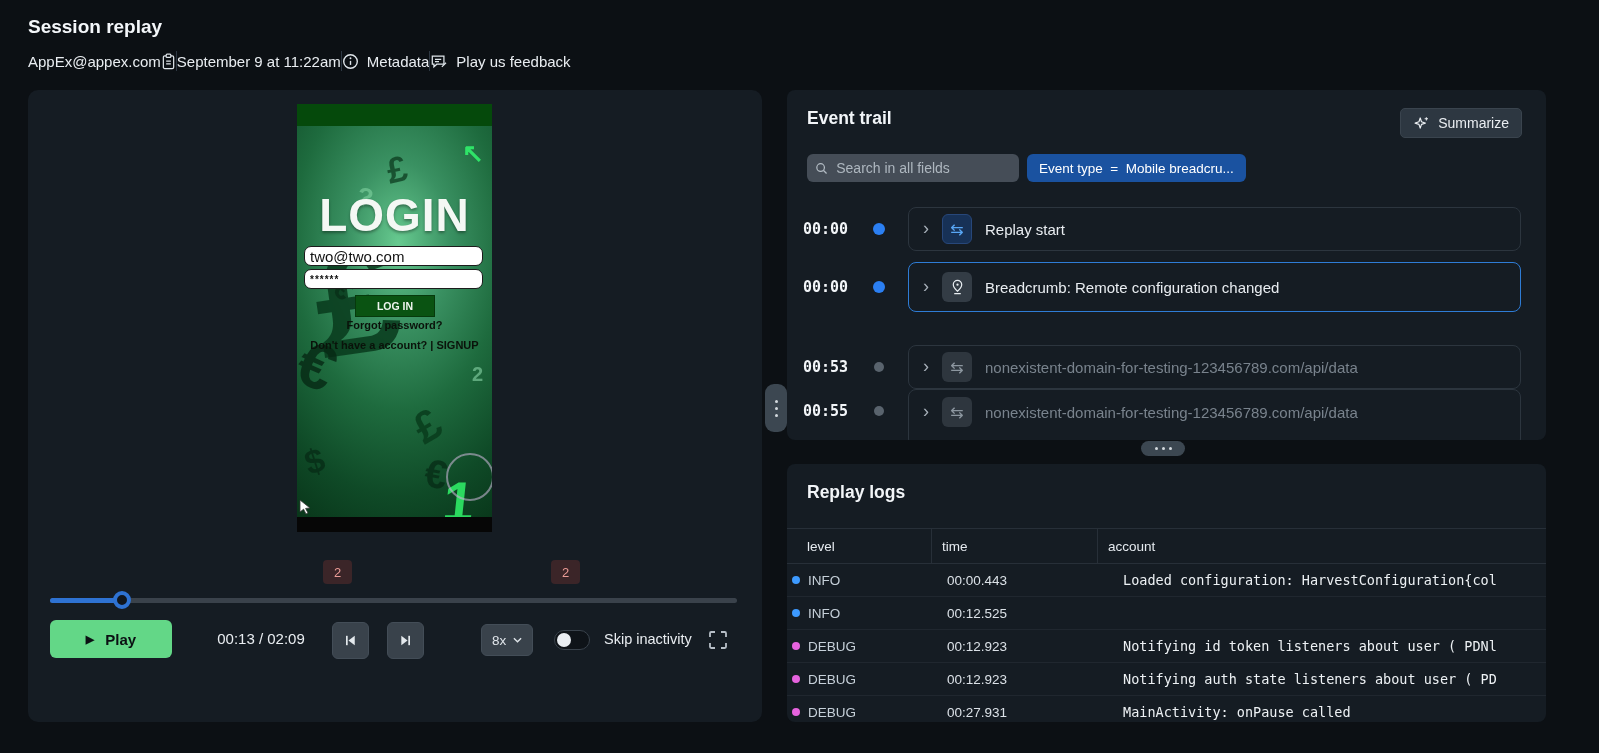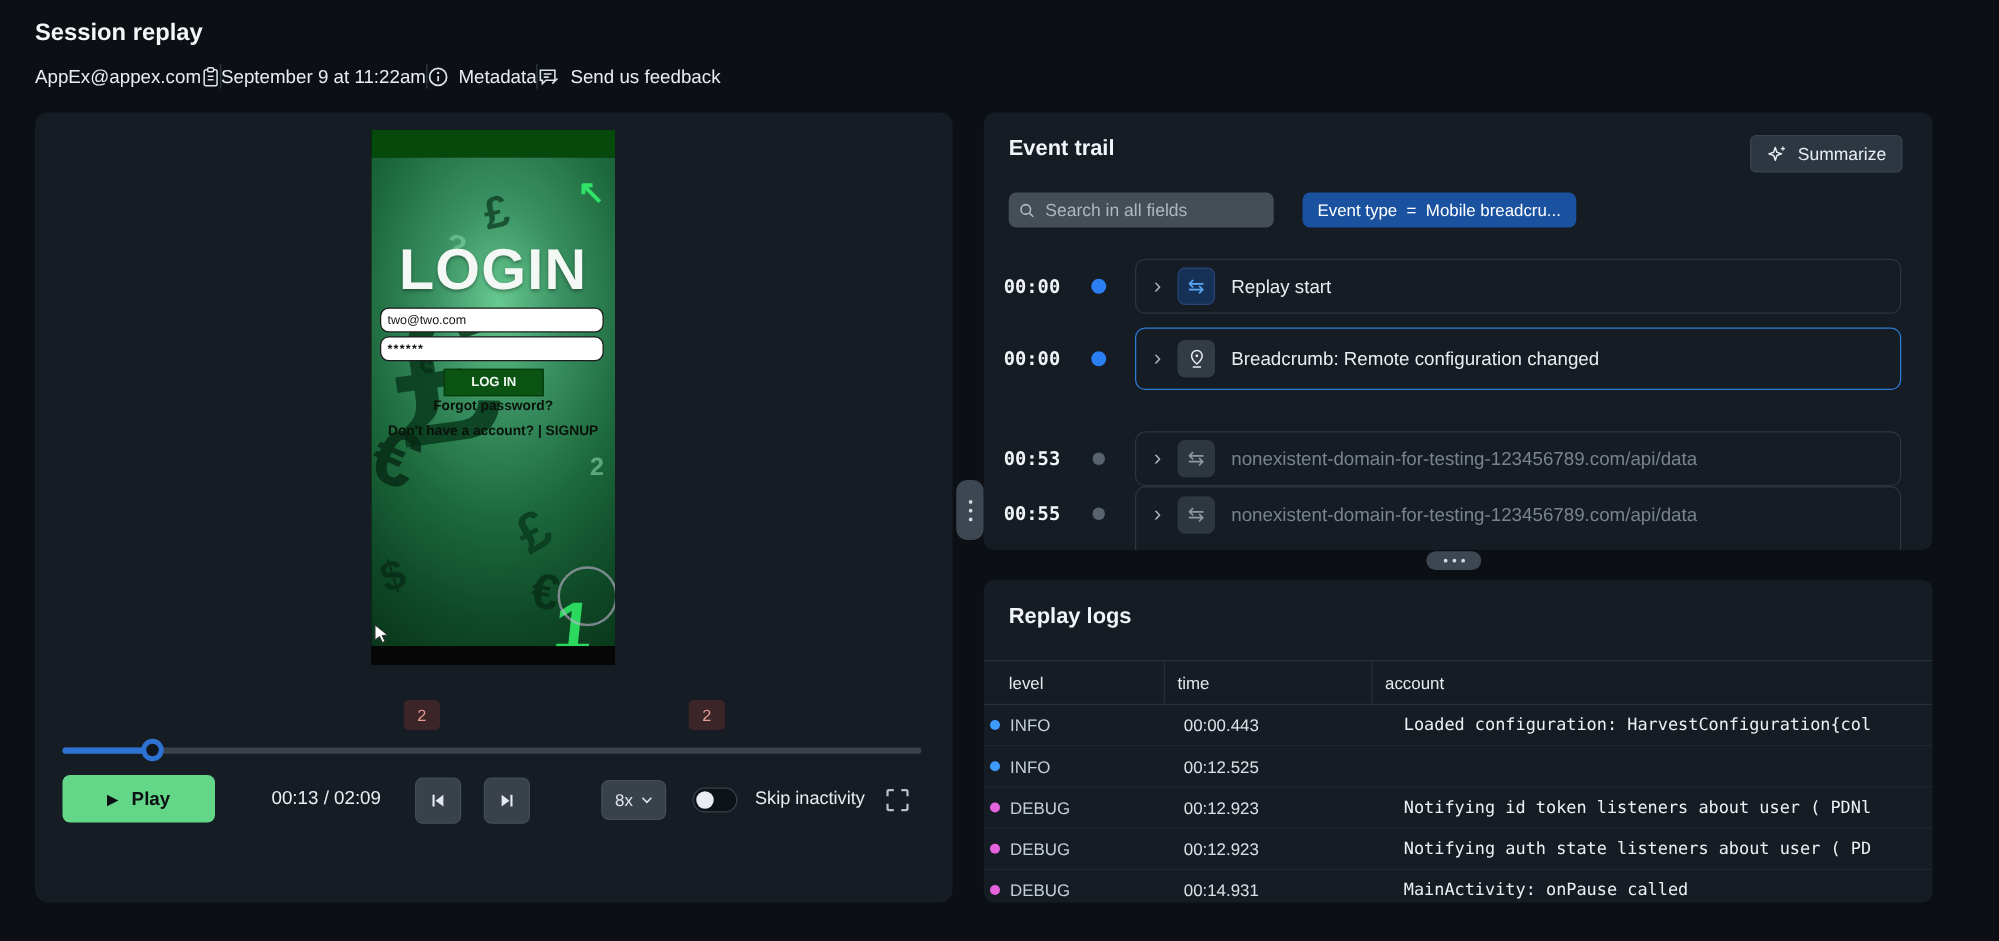--- a/index.html
+++ b/index.html
@@ -30,21 +30,21 @@
   .tg5{left:60px;top:58px;font-size:26px;color:rgba(150,230,180,.45);transform:rotate(15deg);}
   .tg6{left:8px;top:318px;font-size:34px;color:rgba(6,40,20,.7);transform:rotate(-18deg);}
   .tg7{left:175px;top:238px;font-size:20px;color:rgba(160,235,190,.5);}
   .tg8{left:38px;top:148px;font-size:30px;color:rgba(6,40,20,.6);transform:rotate(40deg);}
   .tg9{left:90px;top:26px;font-size:36px;color:rgba(8,52,26,.7);transform:rotate(-12deg);}
   .tg10{left:150px;top:118px;font-size:22px;color:rgba(150,230,180,.4);}
   .tg11{left:128px;top:328px;font-size:40px;color:rgba(6,40,20,.7);transform:rotate(10deg);}
 
   .login-title{position:absolute;left:0;right:0;top:62px;text-align:center;font-size:46px;font-weight:700;color:#f4f8f4;letter-spacing:1px;text-shadow:0 2px 3px rgba(0,0,0,.35);}
   .ph-input{position:absolute;left:7px;width:179px;height:20px;background:#fff;border:1px solid #1c1c1c;border-radius:7px;
-            font-size:10px;color:#111;line-height:20px;padding-left:5px;box-sizing:border-box;}
+            font-size:15px;color:#111;line-height:20px;padding-left:5px;box-sizing:border-box;}
   .ph-email{top:120px;}
   .ph-pass{top:143px;font-weight:700;letter-spacing:1px;font-size:10px;}
   .ph-loginbtn{position:absolute;left:58px;top:169px;width:78px;height:20px;background:#0a5312;border:1px solid #063a0c;color:#eef5ee;
                font-size:10.5px;font-weight:700;display:flex;align-items:center;justify-content:center;}
   .ph-forgot{position:absolute;left:0;right:0;top:193px;text-align:center;font-size:11px;font-weight:700;color:#0a120a;}
   .ph-signup{position:absolute;left:0;right:0;top:213px;text-align:center;font-size:11px;font-weight:700;color:#0a120a;}
   .click-circle{position:absolute;left:149px;top:327px;width:44px;height:44px;border:2px solid rgba(195,178,208,.6);border-radius:50%;}
   .ph-cursor{position:absolute;left:2px;bottom:2px;}
 
   
@@ -154,21 +154,21 @@
       </svg>
       <span>Metadata</span>
     </button>
     <span class="divider"></span>
     <button class="meta-item">
       <svg width="18" height="17" viewBox="0 0 20 19" fill="none" stroke="#dfe5ea" stroke-width="1.4">
         <path d="M2.5 3.5 h13 v9 h-8 l-3.2 3 v-3 h-1.8 z"></path>
         <path d="M5.5 7 h7 M5.5 9.7 h4.5"></path>
         <path d="M13.2 15.5 l4.6-4.6"></path>
       </svg>
-      <span>Send us feedback</span>
+      <span>Play us feedback</span>
     </button>
   </div>
 
   <section class="left-panel">
 
     <div class="phone">
       <div class="statusbar"></div>
       <div class="texture">
         <span class="tg tg0">£</span>
         <span class="tg tg1">↖</span>
@@ -267,21 +267,21 @@
       <span>Summarize</span>
     </button>
 
     <div class="search-wrap">
       <svg width="15" height="15" viewBox="0 0 16 16" fill="none" stroke="#b3bcc4" stroke-width="1.5">
         <circle cx="6.8" cy="6.8" r="4.6"></circle>
         <path d="M10.4 10.4 L14 14"></path>
       </svg>
       <input type="text" placeholder="Search in all fields" style="">
     </div>
-    <div class="chip" style="background: rgb(26, 82, 160); margin-left: 15px;">Event type  =  Mobile breadcru...</div>
+    <div class="chip" style="background: rgb(26, 82, 160);">Event type  =  Mobile breadcru...</div>
 
     <div class="ev-row r1">
       <span class="ev-time">00:00</span>
       <span class="ev-dot" style="background: rgb(43, 127, 242);"></span>
       <div class="ev-card">
         <div class="ev-inner">
           <span class="ev-chevron">›</span>
           <span class="ev-icon blue">⇆</span>
           <span class="ev-label">Replay start</span>
         </div>
@@ -369,19 +369,19 @@
             <span>DEBUG</span>
           </div>
         <div class="c2">00:12.923</div>
         <div class="c3">Notifying auth state listeners about user ( PD</div>
       </div>
       <div class="lrow">
         <div class="c1">
             <span class="log-dot" style="background: rgb(230, 99, 222);"></span>
             <span>DEBUG</span>
           </div>
-        <div class="c2">00:14.931</div>
+        <div class="c2">00:27.931</div>
         <div class="c3">MainActivity: onPause called</div>
       </div>
     </div>
   </section>
 
 </div>
 
 </body></html>

